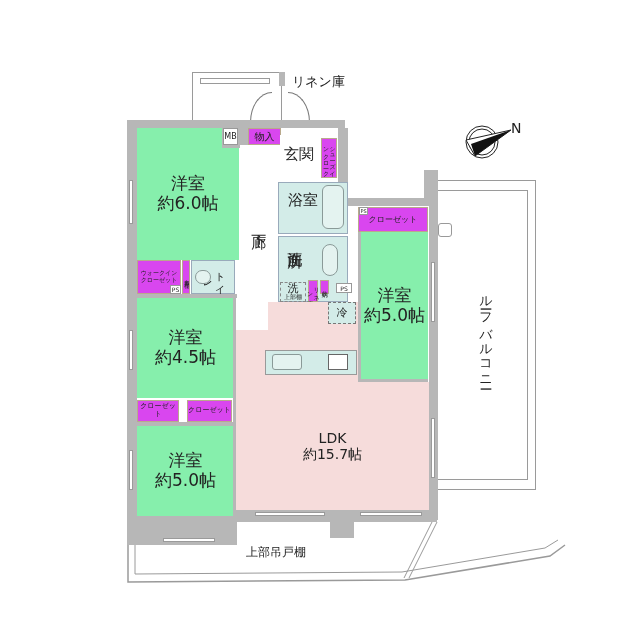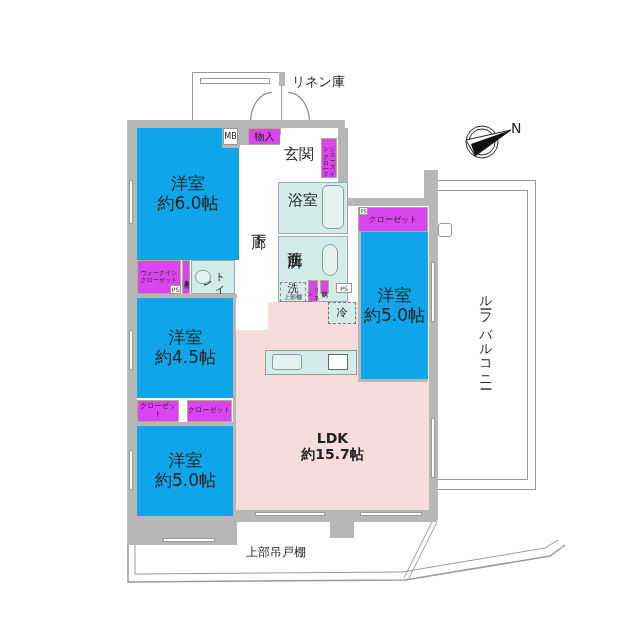--- a/index.html
+++ b/index.html
@@ -1,21 +1,21 @@
 <!DOCTYPE html>
 <html><head>
   <meta charset="utf-8">
   <style>
     html, body { margin: 0; padding: 0; background: #ffffff; }
     body { width: 640px; height: 640px; position: relative; overflow: hidden;
            font-family: "DejaVu Sans", "Liberation Sans", sans-serif; color: #222; }
     .abs { position: absolute; box-sizing: border-box; }
     .wall { background: #b7b7b7; }
     .outline { border: 1.5px solid #9a9a9a; background: #fff; }
-    .room-yellow { background: #0ea5e9; }
+    .room-yellow { background: #86efac; }
     .room-pink { background: #f6dcdb; }
     .room-cyan { background: #d3ece8; }
     .closet { background: #d946ef; border: 1px solid #b9a98c; }
     .white { background: #fff; }
     .label { display: flex; flex-direction: column; align-items: center; justify-content: center;
              text-align: center; line-height: 1.15; }
     .lg { font-size: 17px; }
     .md { font-size: 15px; }
     .sm { font-size: 8px; line-height: 1.25; }
     .xs { font-size: 6px; line-height: 1.1; }
@@ -122,21 +122,21 @@
 <div class="abs wall" style="left:137px;top:422px;width:97px;height:4px;"></div>
 
 <div class="abs room-yellow label" style="left:137px;top:426px;width:97px;height:90px;">
   <span class="lg">洋室</span>
   <span class="lg">約5.0帖</span>
 </div>
 
 <div class="abs wall" style="left:233px;top:298px;width:3px;height:218px;"></div>
 
 <div class="abs room-pink" style="left:268px;top:302px;width:92px;height:80px;"></div>
-<div class="abs room-pink label" style="left:236px;top:382px;width:193px;height:128px;font-weight:bold;">
+<div class="abs room-pink label" style="left:236px;top:382px;width:193px;height:128px;">
   <span class="md" style="font-size:14px;">LDK</span>
   <span class="md" style="font-size:14px;">約15.7帖</span>
 </div>
 <div class="abs room-pink" style="left:236px;top:330px;width:34px;height:60px;"></div>
 
 <div class="abs room-cyan label" style="left:328px;top:302px;width:28px;height:22px;border:1px dashed #777;">
   <span class="md" style="font-size:11px;">冷</span>
 </div>
 
 <div class="abs room-cyan" style="left:265px;top:350px;width:92px;height:25px;border:1px solid #999;"></div>

